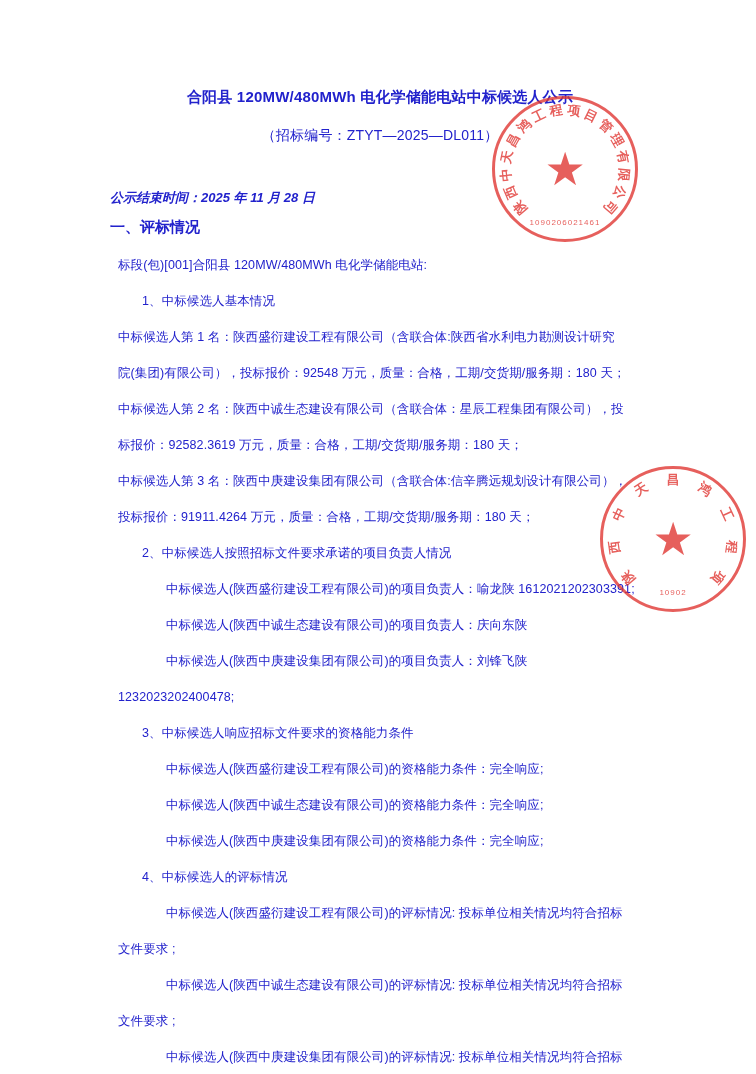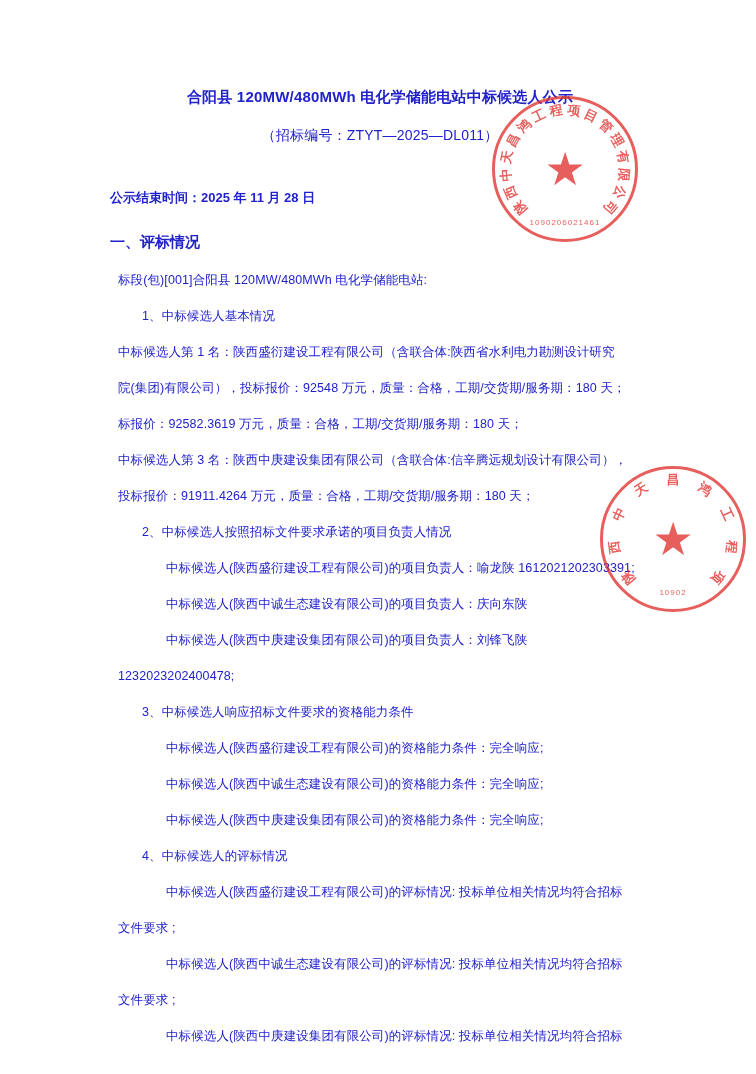--- a/index.html
+++ b/index.html
@@ -42,25 +42,26 @@
     font-weight: normal;
     color: #2222cc;
     margin-top: 20px;
     letter-spacing: 0.2px;
   }
   .pub-time {
     font-size: 13px;
     font-weight: bold;
     margin-top: 44px;
     color: #2222cc;
+    font-style: italic;
   }
   .section-head {
     font-size: 15px;
     font-weight: bold;
-    margin-top: 26px;
+    margin-top: 11px;
     color: #2222cc;
   }
   p.body-line {
     font-size: 12.5px;
     line-height: 28px;
     margin: 8px;
     color: #2222cc;
     letter-spacing: 0.1px;
   }
   p.body-line.first {
@@ -141,20 +142,21 @@
 
     <div class="section-head">一、评标情况</div>
 
     <p class="body-line first">标段(包)[001]合阳县 120MW/480MWh 电化学储能电站:</p>
 
     <p class="body-line indent1">1、中标候选人基本情况</p>
 
     <p class="body-line justify">中标候选人第 1 名：陕西盛衍建设工程有限公司（含联合体:陕西省水利电力勘测设计研究</p>
     <p class="body-line justify">院(集团)有限公司），投标报价：92548 万元，质量：合格，工期/交货期/服务期：180 天；</p>
 
+    <p class="body-line justify">中标候选人第 2 名：陕西中诚生态建设有限公司（含联合体：星辰工程集团有限公司），投</p>
     <p class="body-line justify">标报价：92582.3619 万元，质量：合格，工期/交货期/服务期：180 天；</p>
 
     <p class="body-line justify">中标候选人第 3 名：陕西中庚建设集团有限公司（含联合体:信辛腾远规划设计有限公司），</p>
     <p class="body-line justify">投标报价：91911.4264 万元，质量：合格，工期/交货期/服务期：180 天；</p>
 
     <p class="body-line indent1">2、中标候选人按照招标文件要求承诺的项目负责人情况</p>
 
     <p class="body-line indent2">中标候选人(陕西盛衍建设工程有限公司)的项目负责人：喻龙陕 1612021202303391;</p>
     <p class="body-line indent2">中标候选人(陕西中诚生态建设有限公司)的项目负责人：庆向东陕</p>
     <p class="body-line indent2">中标候选人(陕西中庚建设集团有限公司)的项目负责人：刘锋飞陕</p>

